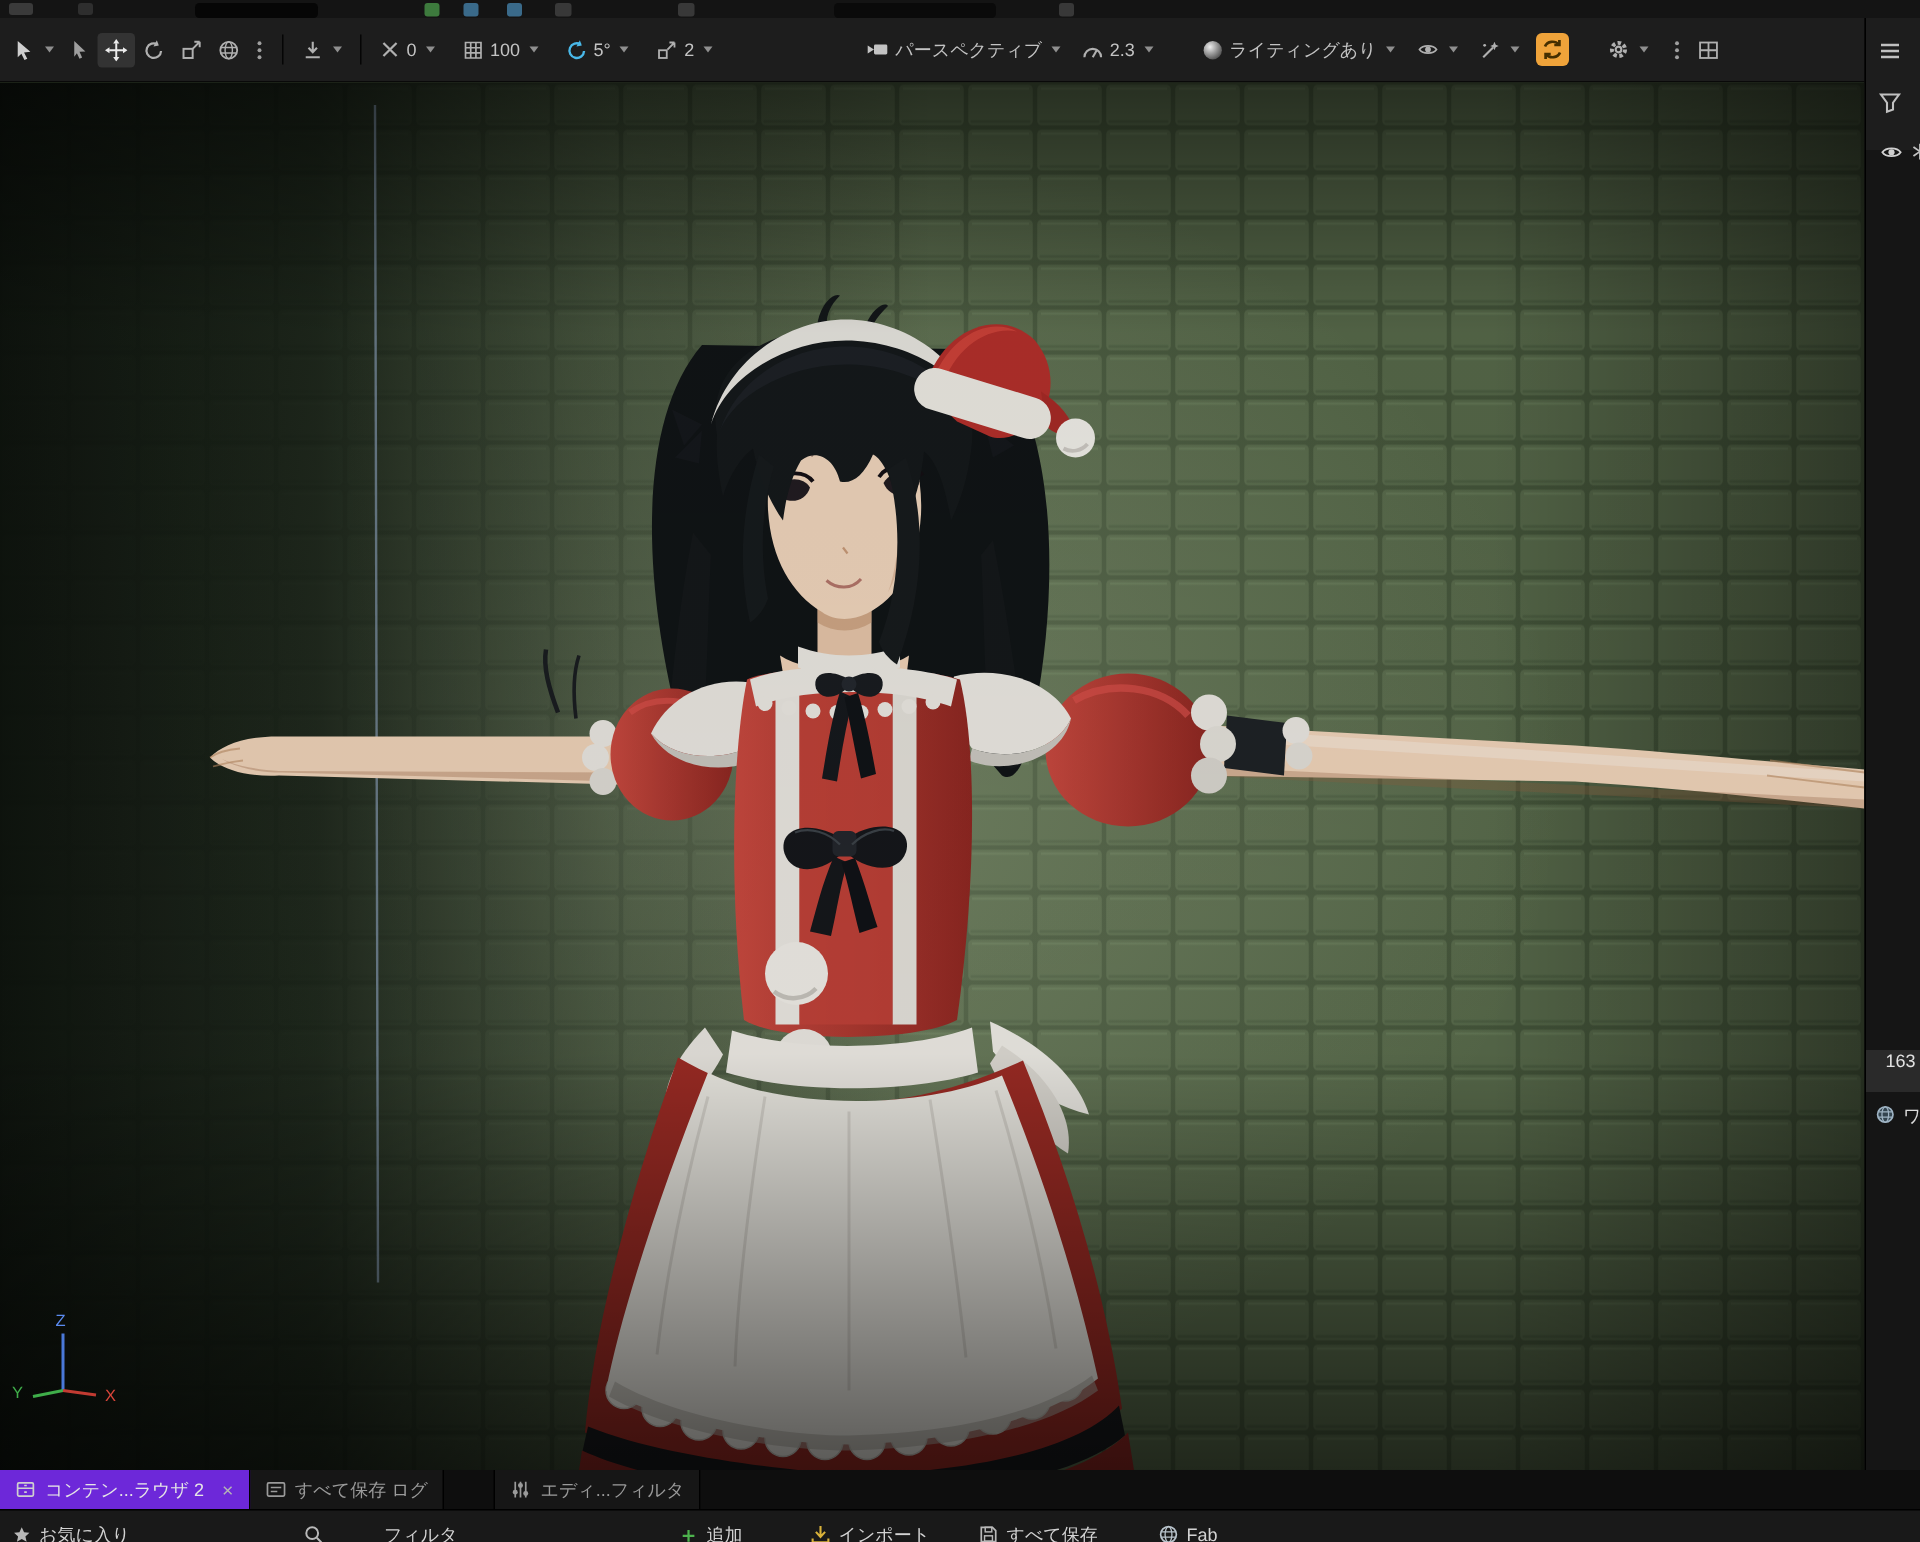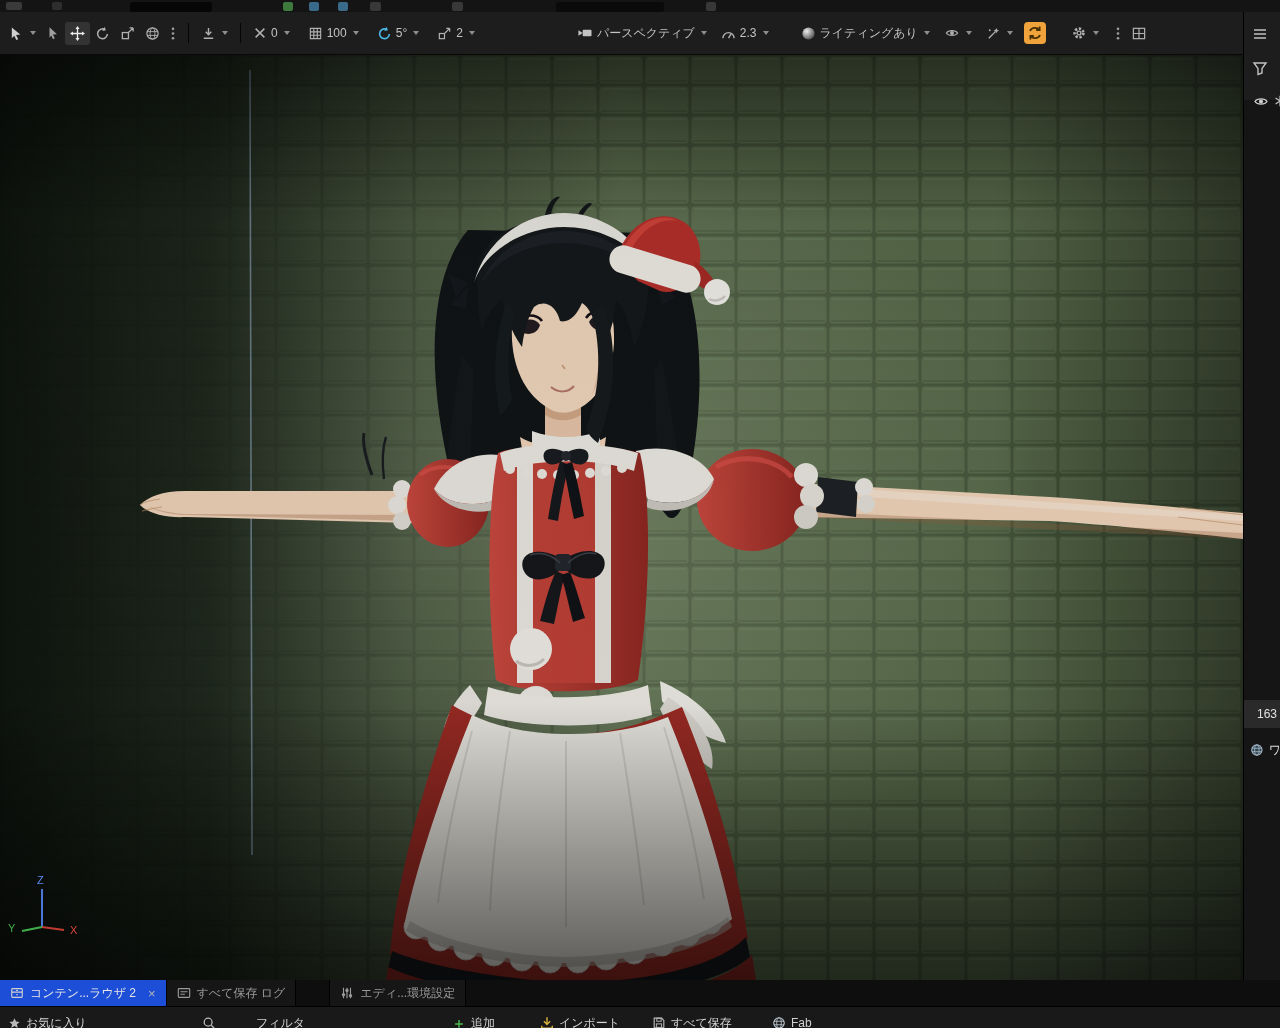--- a/index.html
+++ b/index.html
@@ -24,27 +24,27 @@
   .chev { width:0; height:0; border-left:3.5px solid transparent; border-right:3.5px solid transparent; border-top:4px solid #8f8f8f; margin-left:2px; }
   .sep { width:1px; height:20px; background:#050505; margin:0 7px; flex:0 0 auto; }
   .ic { display:block; }
   .orange-btn { background:#efa33a; border-radius:4px; padding:3px; }
   
   .viewport { position:absolute; left:0; top:55px; width:1243px; height:925px; background:#26301f; overflow:hidden; }
   .scene { width:100%; height:100%; display:block; }
   
   .right-panel { position:absolute; left:1243px; top:12px; width:37px; height:968px; background:#151515; border-left:1px solid #000; overflow:hidden; }
   .rp-ic { position:absolute; left:8px; }
-  .rp-row { position:absolute; left:0; width:37px; height:28px; display:flex; align-items:center; overflow:hidden; }
+  .rp-row { position:absolute; left:0; width:37px; height:28px; display:flex; overflow:hidden; }
   .rp-count { background:#2a2a2a; color:#e2e2e2; padding-left:13px; font-size:12px; }
   .rp-world { color:#dcdcdc; gap:5px; padding-left:6px; font-size:12px; }
   
   .bottom-tabs { position:absolute; left:0; top:980px; width:1280px; height:26px; background:#0e0e0e; display:flex; align-items:stretch; overflow:hidden; }
   .tab { display:flex; align-items:center; gap:6px; padding:0 10px; font-size:12px; color:#9a9a9a; background:#161616; border-right:1px solid #000; flex:0 0 auto; }
-  .tab.active { background:#1d4ed8; color:#e6e6e6; }
+  .tab.active { background:#6d28d9; color:#e6e6e6; }
   .tab .close { margin-left:6px; color:#b5b5b5; font-size:13px; }
   .tab-gap { width:34px; background:#0e0e0e; border-right:1px solid #000; }
   
   .cb-toolbar { position:absolute; left:0; top:1006px; width:1280px; height:22px; background:#191919; border-top:1px solid #000; overflow:hidden; }
   .cb-item { position:absolute; top:4px; display:flex; align-items:center; gap:5px; height:24px; font-size:12px; color:#d2d2d2; }
   .plus { color:#4db34d; font-weight:bold; font-size:14px; line-height:14px; }
 </style>
 </head>
 <body>
 
@@ -486,21 +486,21 @@
       <span>すべて保存 ログ</span>
     </div>
     <div class="tab-gap"></div>
     <div class="tab">
       <svg width="14" height="14" viewBox="0 0 16 16">
           <path d="M4 2 v12 M8 2 v12 M12 2 v12" stroke="#9a9a9a" stroke-width="1.3" fill="none"></path>
           <circle cx="4" cy="10" r="1.9" fill="#9a9a9a"></circle>
           <circle cx="8" cy="5" r="1.9" fill="#9a9a9a"></circle>
           <circle cx="12" cy="11" r="1.9" fill="#9a9a9a"></circle>
         </svg>
-      <span>エディ...環境設定</span>
+      <span>エディ...フィルタ</span>
     </div>
   </div>
 
   <div class="cb-toolbar">
     <div class="cb-item" style="left:8px">
       <svg width="13" height="13" viewBox="0 0 16 16">
           <path d="M8 1.5 l1.9 4 4.4 .5 -3.3 3 1 4.4 -4 -2.3 -4 2.3 1 -4.4 -3.3 -3 4.4 -.5Z" fill="#b9b9b9"></path>
         </svg>
       <span>お気に入り</span>
     </div>

